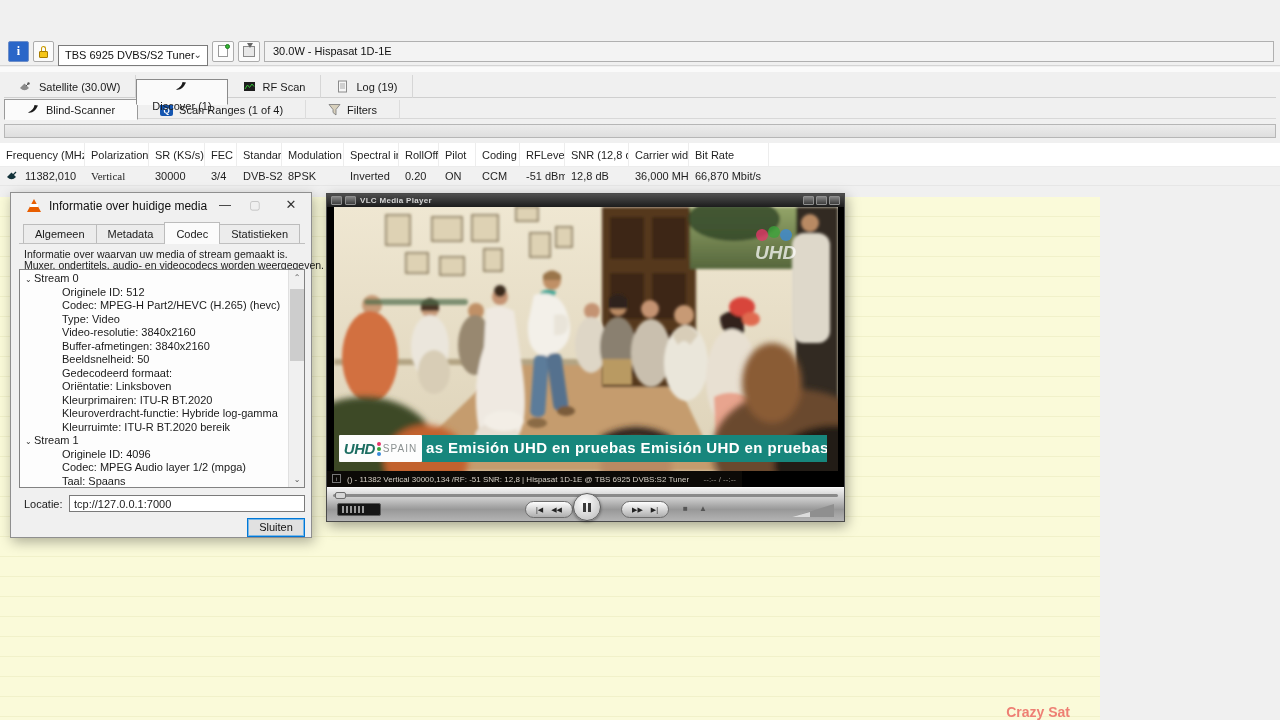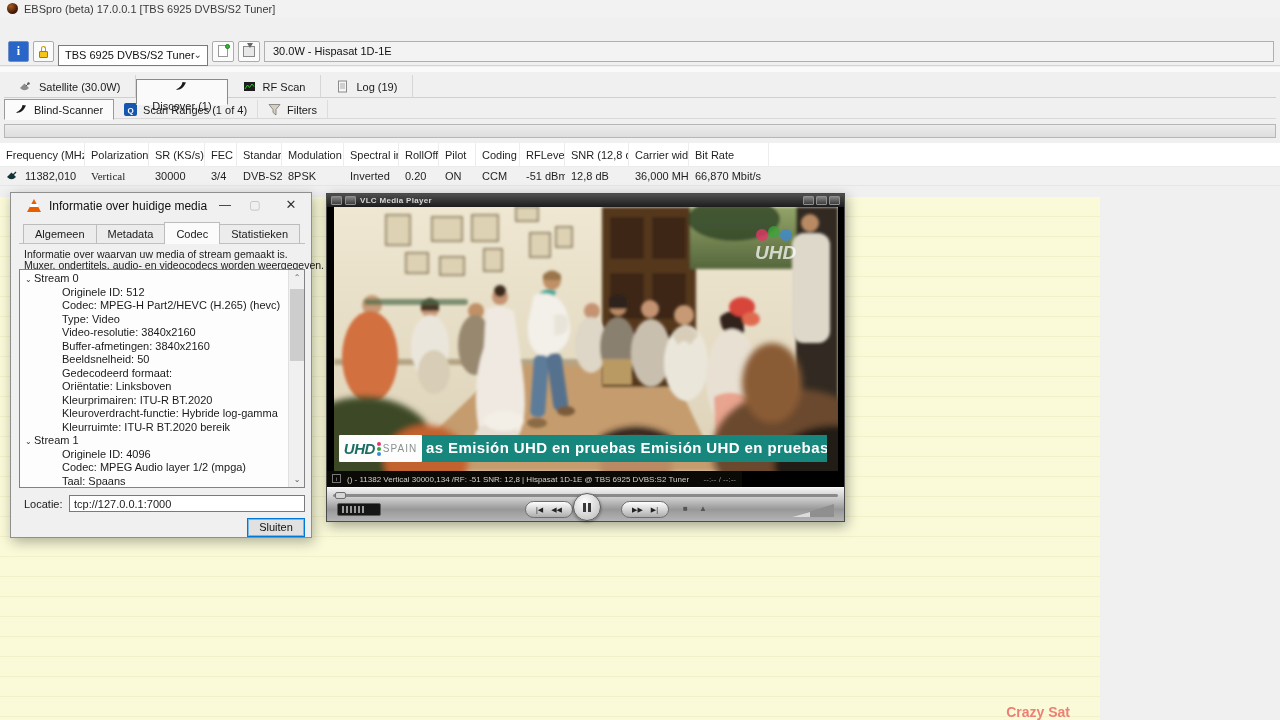--- a/index.html
+++ b/index.html
@@ -31,21 +31,21 @@
   .import-glyph { position:absolute; left:4px; top:4px; width:12px; height:11px; border:1px solid #8a8a8a; background:#e8e8e8; }
   .import-arrow { position:absolute; left:8px; top:1px; width:0; height:0; border-left:3px solid transparent; border-right:3px solid transparent; border-top:5px solid #666; }
   .sat-field { position:absolute; left:264px; top:4px; width:1010px; height:21px; background:#f3f3f3; border:1px solid #b0b0b0; font-size:11px; color:#111; padding:3px 0 0 8px; }
 
   .gap-row { position:absolute; left:0; top:67px; width:1280px; height:5px; background:#fafafa; }
 
   .tabrow { position:absolute; left:4px; top:72px; width:1272px; height:26px; background:#f0f0f0; border-bottom:1px solid #cfcfcf; white-space:nowrap; }
   .tab { display:inline-flex; align-items:center; gap:7px; padding:0 15px; height:23px; margin-top:3px; font-size:11px; color:#1a1a1a; border-right:1px solid #d6d6d6; cursor:default; }
   .tab.active { background:#fafafa; border:1px solid #8a8a8a; border-bottom:1px solid #fafafa; height:26px; margin-top:0; position:relative; z-index:2;flex-direction:column; }
   .subtabrow { position:absolute; left:4px; top:98px; width:1272px; height:21px; background:#f0f0f0; border-bottom:1px solid #d8d8d8; white-space:nowrap; }
-  .subtab { display:inline-flex; align-items:center; gap:6px; padding:0 10px; height:19px; margin-top:2px; font-size:11px; color:#1a1a1a; border-right:1px solid #dcdcdc; }
+  .subtab { display:inline-flex; align-items:center; gap:6px; padding:0 22px; height:19px; margin-top:2px; font-size:11px; color:#1a1a1a; border-right:1px solid #dcdcdc; }
   .subtab.active { background:#fbfbfb; border:1px solid #9a9a9a; border-bottom:1px solid #fbfbfb; height:21px; margin-top:0; }
   .tab-icon, .subtab-icon { display:inline-flex; width:13px; height:13px; }
 
   .progressbar { position:absolute; left:4px; top:124px; width:1272px; height:14px; border:1px solid #b6b6b6; background:linear-gradient(#ececec,#dedede); }
 
   .grid { position:absolute; left:0; top:143px; width:1280px; }
   .grid-header { display:flex; height:24px; background:#fff; border-bottom:1px solid #ececec; }
   .hcell { font-size:11px; color:#1f1f1f; padding:6px 2px 0 6px; border-right:1px solid #ededed; overflow:hidden; white-space:nowrap; }
   .grid-row { display:flex; height:19px; background:#f1f1f1; border-bottom:1px solid #e6e6e6; }
   .rcell { font-size:11px; color:#1f1f1f; padding:3px 2px 0 6px; overflow:hidden; white-space:nowrap; }
@@ -112,24 +112,20 @@
   .mini-btn { position:absolute; top:16px; font-size:8px; color:#555; }
   .vol-wedge { position:absolute; right:10px; top:16px; }
 
   svg text { font-family:"Liberation Sans", sans-serif; }
 </style>
 </head>
 <body>
 
 <div class="screen">
 
-  <div class="titlebar">
-    <div class="app-icon"></div>
-    <div class="app-title">EBSpro (beta) 17.0.0.1 [TBS 6925 DVBS/S2 Tuner]</div>
-  </div>
 
 
   <div class="toolbar">
     <div class="tb-btn info-btn">i</div>
     <div class="tb-btn lock-btn">
       <span class="lock-shackle"></span>
       <span class="lock-body"></span>
     </div>
     <div class="tuner-select">
       <span>TBS 6925 DVBS/S2 Tuner</span>

